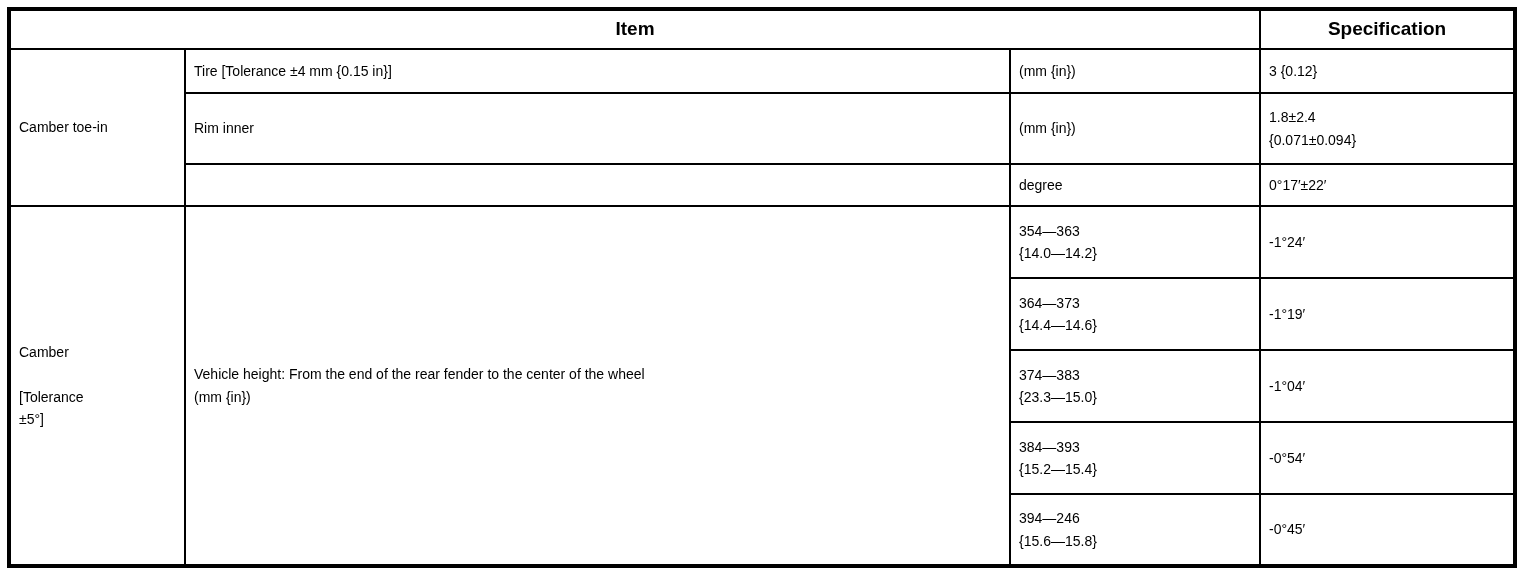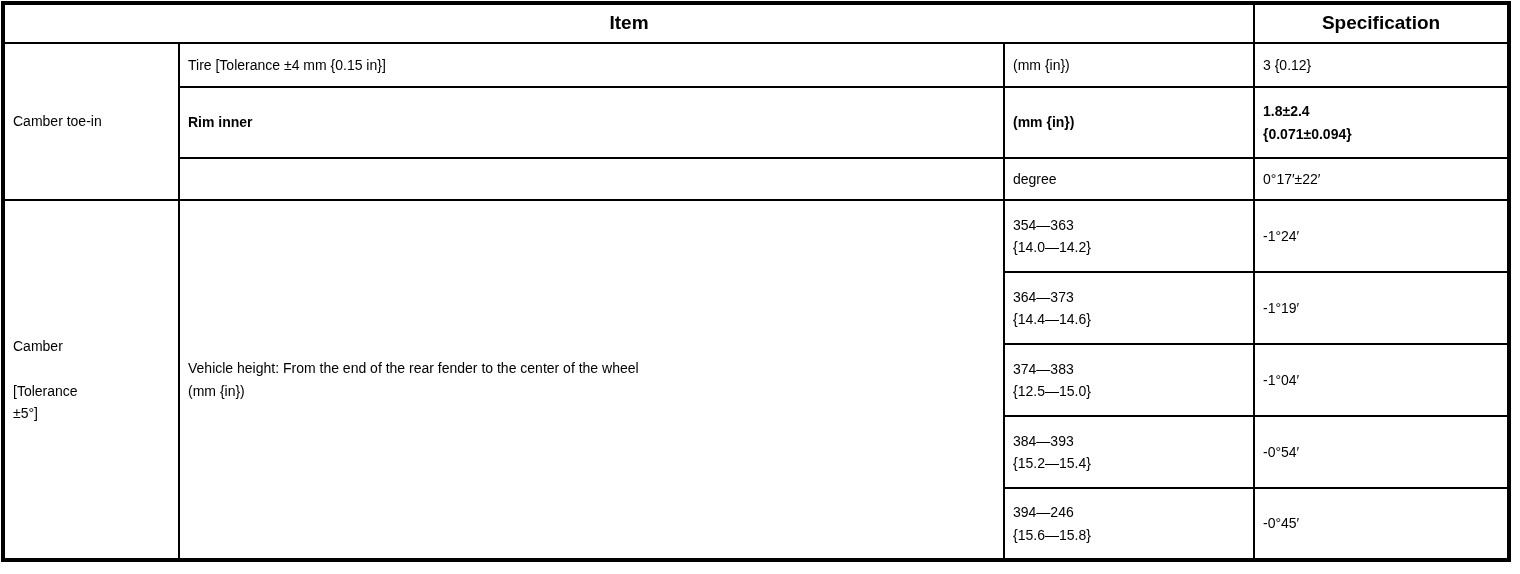--- a/index.html
+++ b/index.html
@@ -8,21 +8,21 @@
     background: #ffffff;
     width: 1520px;
     height: 574px;
     overflow: hidden;
   }
   .page {
     width: 1520px;
     height: 574px;
     background: #ffffff;
     box-sizing: border-box;
-    padding: 1px;
+    padding: 7px;
   }
   table.spec-table {
     border-collapse: collapse;
     table-layout: fixed;
     width: 1506px;
     border: 4px solid #000000;
     font-family: "Liberation Sans", "DejaVu Sans", sans-serif;
     color: #000000;
     background: #ffffff;
   }
@@ -38,21 +38,21 @@
     overflow: hidden;
     box-sizing: border-box;
   }
   table.spec-table th {
     font-weight: bold;
     text-align: center;
     font-size: 19px;
   }
   tr.r-header  { height: 40px; }
   tr.r-tire    { height: 44px; }
-  tr.r-rim     { height: 71px; font-weight: bold; }
+  tr.r-rim     { height: 71px; }
   tr.r-degree  { height: 42px; }
   tr.r-camber  { height: 72px; }
 </style>
 </head>
 <body>
 
 <div class="page">
   <table class="spec-table">
     <colgroup>
       <col style="width:176px">
@@ -95,21 +95,21 @@
 {14.0—14.2}</td>
         <td>-1°24′</td>
       </tr>
       <tr class="r-camber">
         <td>364—373
 {14.4—14.6}</td>
         <td>-1°19′</td>
       </tr>
       <tr class="r-camber">
         <td>374—383
-{12.5—15.0}</td>
+{23.3—15.0}</td>
         <td>-1°04′</td>
       </tr>
       <tr class="r-camber">
         <td>384—393
 {15.2—15.4}</td>
         <td>-0°54′</td>
       </tr>
       <tr class="r-camber">
         <td>394—246
 {15.6—15.8}</td>

